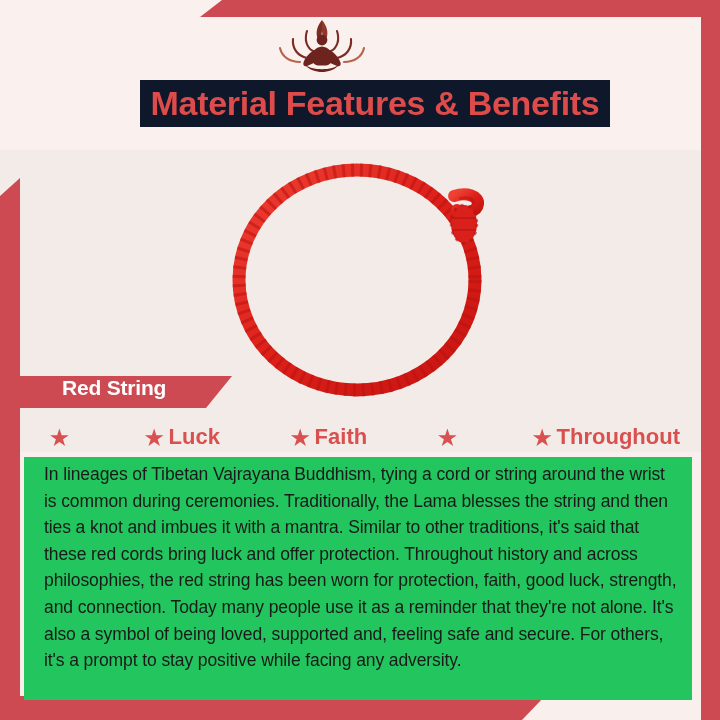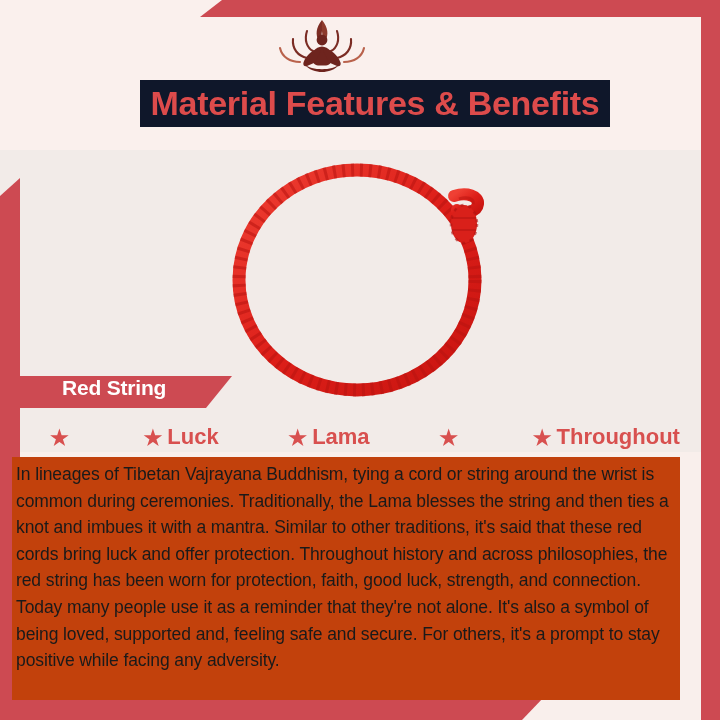--- a/index.html
+++ b/index.html
@@ -149,24 +149,24 @@
   }
   .kw-star {
     font-size: 21px;
     line-height: 1;
     margin-right: 5px;
   }
 
   
   .body-box {
     position: absolute;
-    left: 12px; top: 457px;
+    left: 24px; top: 457px;
     width: 668px; height: 243px;
-    background: #c2410c;
-    padding: 4px 10px 0 4px;
+    background: #22c55e;
+    padding: 4px 10px 0 20px;
     box-sizing: border-box;
   }
   .body-text {
     margin: 0;
     font-size: 17.5px;
     line-height: 26.6px;
     color: #1a1a1a;
     letter-spacing: -0.1px;
   }
 </style>
@@ -239,21 +239,21 @@
   <div class="keywords">
     <span class="kw">
       <span class="kw-star">★</span>
     </span>
     <span class="kw">
       <span class="kw-star">★</span>
       <span>Luck</span>
     </span>
     <span class="kw">
       <span class="kw-star">★</span>
-      <span>Lama</span>
+      <span>Faith</span>
     </span>
     <span class="kw">
       <span class="kw-star">★</span>
     </span>
     <span class="kw">
       <span class="kw-star">★</span>
       <span>Throughout</span>
     </span>
   </div>
 

